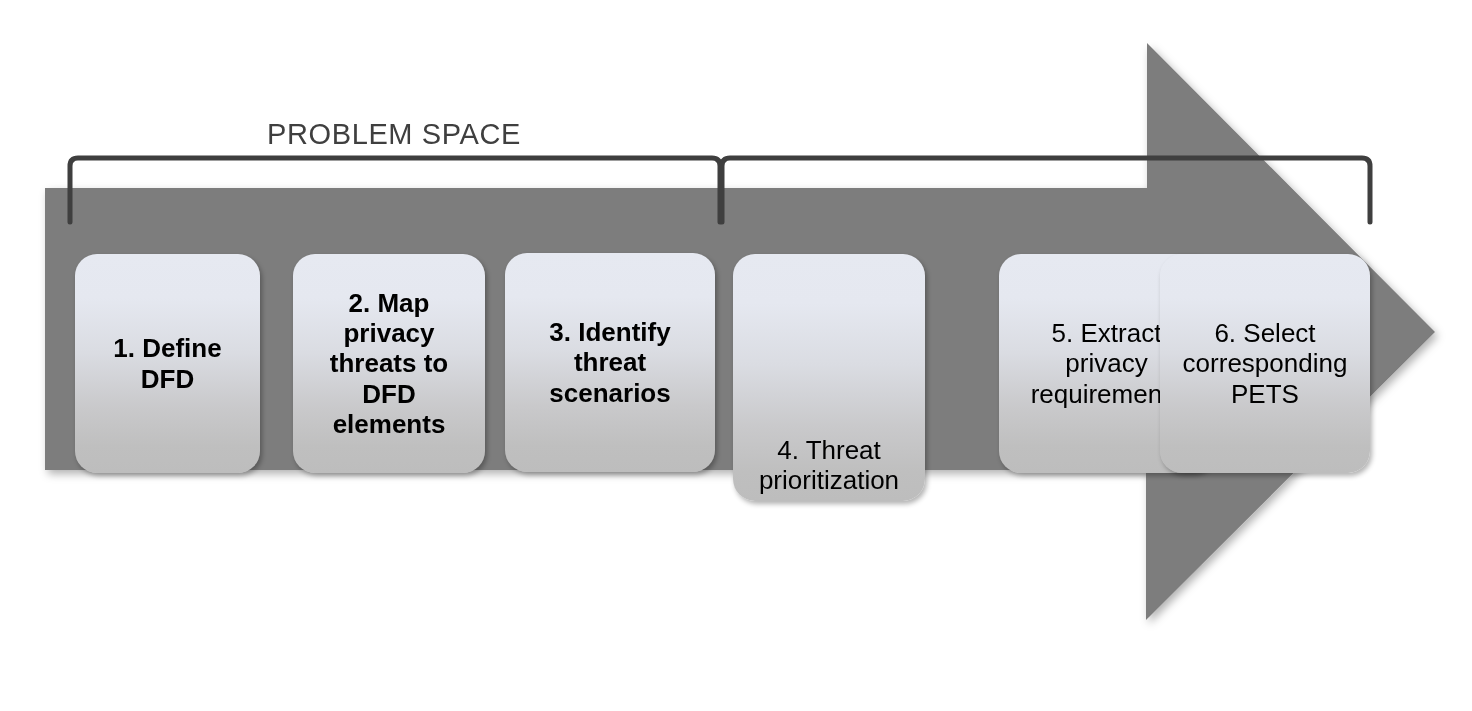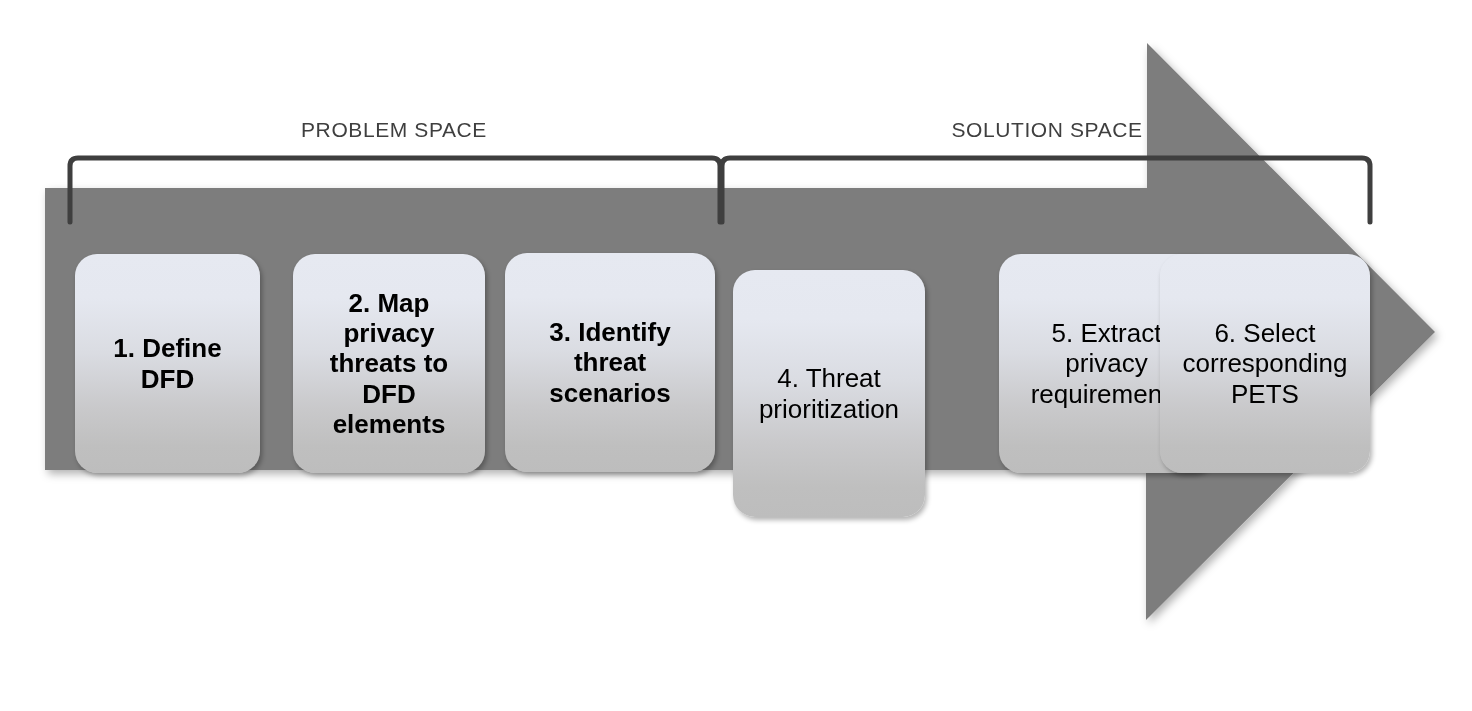--- a/index.html
+++ b/index.html
@@ -26,21 +26,21 @@
     position: absolute;
     left: 0;
     top: 0;
     width: 1472px;
     height: 711px;
   }
 
   
   .span-label {
     position: absolute;
-    font-size: 21px;
+    font-size: 29px;
     font-weight: 400;
     color: #3f3f3f;
     letter-spacing: 0.6px;
     white-space: nowrap;
     text-align: center;
   }
   #label-problem-space { left: 68px;  top: 118px; width: 652px; }
   #label-solution-space { left: 722px; top: 118px; width: 650px; }
 
   
@@ -68,21 +68,21 @@
     color: #000000;
     text-align: center;
     white-space: pre-line;
   }
   .step-text.bold { font-weight: 700; }
   .step-text.regular { font-weight: 400; }
 
   #step-1 { left: 75px;   top: 221px; width: 185px; height: 219px; }
   #step-2 { left: 293px;  top: 221px; width: 192px; height: 219px; }
   #step-3 { left: 505px;  top: 220px; width: 210px; height: 219px; }
-  #step-4 { left: 733px;  top: 237px; width: 192px; height: 247px; }
+  #step-4 { left: 733px;  top: 221px; width: 192px; height: 247px; align-items: flex-end; }
   #step-5 { left: 999px;  top: 221px; width: 215px; height: 219px; }
   #step-6 { left: 1160px; top: 221px; width: 210px; height: 219px; }
 </style>
 </head>
 <body>
 
 <div id="canvas">
 
   <svg id="arrow-svg" viewBox="0 0 1472 711">
     <defs>
@@ -93,21 +93,20 @@
 
     <polygon points="45,188 1147,188 1147,43 1435,332 1146,620 1146,470 45,470" fill="#7d7d7d" filter="url(#soft-shadow)"></polygon>
 
     <path d="M 70,222 L 70,166 Q 70,158 78,158 L 712,158 Q 720,158 720,166 L 720,222" fill="none" stroke="#3f3f3f" stroke-width="5" stroke-linecap="round"></path>
 
     <path d="M 722,222 L 722,166 Q 722,158 730,158 L 1362,158 Q 1370,158 1370,166 L 1370,222" fill="none" stroke="#3f3f3f" stroke-width="5" stroke-linecap="round"></path>
   </svg>
 
   <div class="span-label" id="label-problem-space">PROBLEM SPACE</div>
 
-  <div class="span-label" id="label-solution-space">SOLUTION SPACE</div>
 
   <div class="step-box" id="step-1">
     <span class="step-text bold">1. Define DFD</span>
   </div>
 
   <div class="step-box" id="step-2">
     <span class="step-text bold">2. Map
 privacy
 threats to
 DFD

